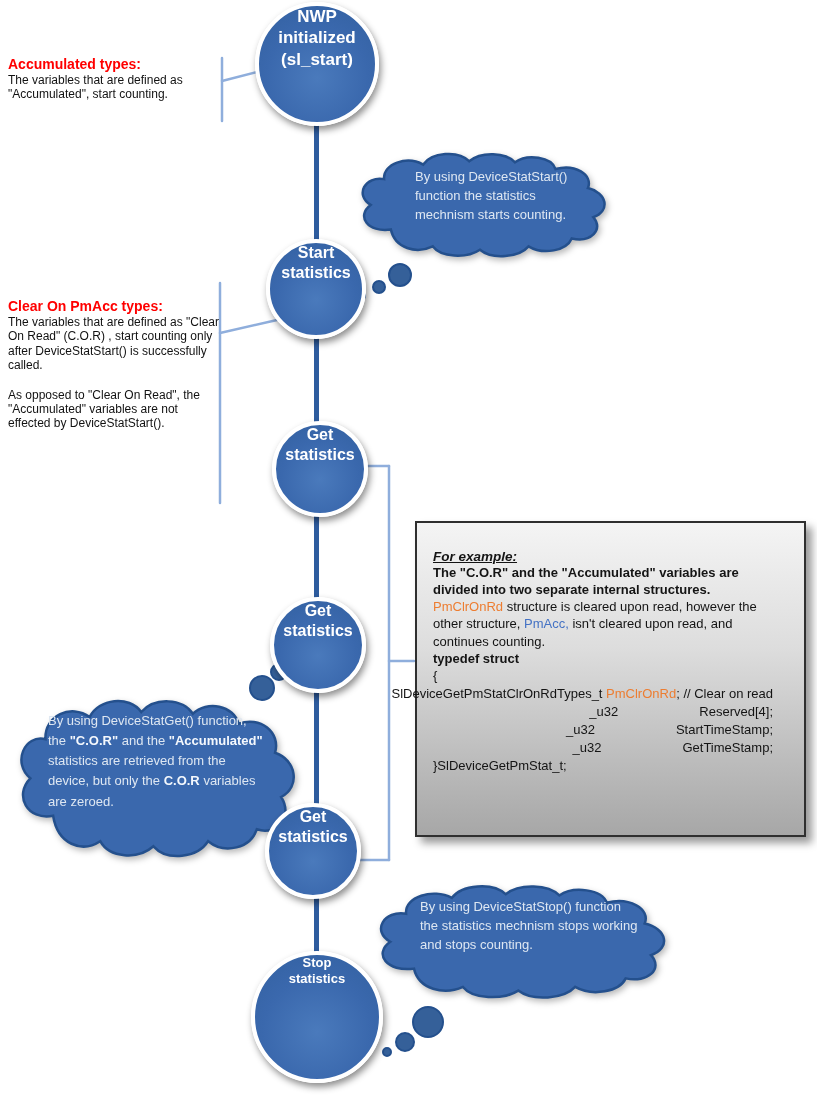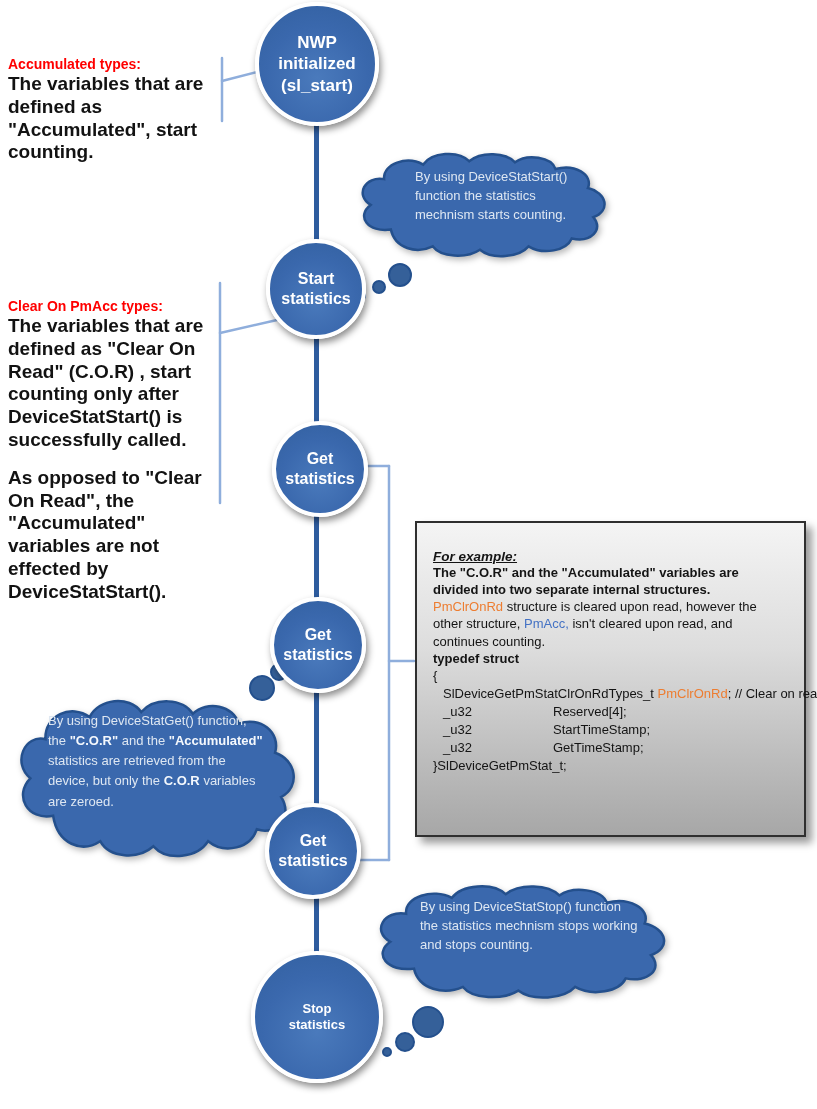--- a/index.html
+++ b/index.html
@@ -19,56 +19,56 @@
     font-family:"Liberation Sans",sans-serif;background:#fff;
   }
   svg.lines{position:absolute;left:0;top:0;z-index:1;}
 
   
   .node{
     position:absolute;z-index:4;border-radius:50%;
     border:4px solid #fff;box-sizing:content-box;
     background:radial-gradient(circle at 50% 62%, #4a7abc 0%, #3A68AD 55%, #32609f 100%);
     box-shadow:2px 4px 7px rgba(0,0,0,.45);
-    display:flex;flex-direction:column;align-items:center;justify-content:center;
+    display:flex;flex-direction:column;align-items:center;
     color:#fff;font-weight:bold;text-align:center;line-height:1.25;
   }
   .node span{display:block;}
 
   
   .cloud{position:absolute;z-index:2;}
   .cloud svg{position:absolute;left:0;top:0;width:100%;height:100%;
     filter:drop-shadow(2px 3px 3px rgba(0,0,0,.28));}
   .cloud-text{position:absolute;z-index:3;color:#DEE7F2;font-size:13px;line-height:1.45;}
   .cloud-text b{color:#F4F8FD;}
 
   .tb{position:absolute;z-index:3;border-radius:50%;box-sizing:border-box;
     background:#356099;border:2px solid #24508D;}
 
   
   .annot{position:absolute;z-index:2;}
   .annot-title{color:var(--red);font-weight:bold;font-size:14px;margin-bottom:1px;}
-  .annot-body{color:#121212;font-weight:bold;font-size:19px;line-height:1.2;}
+  .annot-body{color:#121212;font-weight:normal;font-size:12px;line-height:1.2;}
   .annot-body + .annot-body{margin-top:15px;}
 
   
   .codebox{
     position:absolute;z-index:2;left:415px;top:521px;width:391px;height:316px;
     box-sizing:border-box;border:2px solid #2F2F2F;
     background:linear-gradient(180deg,#F4F4F4 0%,#DDDDDD 40%,#BDBDBD 75%,#A7A7A7 100%);
     box-shadow:6px 6px 8px rgba(0,0,0,.40);
     padding:26px 31px 0 16px;color:#141414;font-size:13px;
   }
   .cb-head{font-weight:bold;font-style:italic;text-decoration:underline;font-size:13.5px;}
   .cb-bold{font-weight:bold;line-height:1.32;}
   .cb-plain{line-height:1.32;}
   .cb-orange{color:var(--orange);}
   .cb-blue{color:var(--varblue);}
   .cb-code{line-height:1.38;}
-  .srow{display:flex;padding-left:10px;white-space:pre;}
+  .srow{display:flex;padding-left:10px;white-space:pre;justify-content:flex-end;}
   .srow .st{flex:0 0 auto;}
   .tw{min-width:212px;}
   .tn{min-width:110px;}
 </style>
 </head>
 <body>
 
 <div class="page">
 
   <svg class="lines" width="817" height="1109" viewBox="0 0 817 1109">

